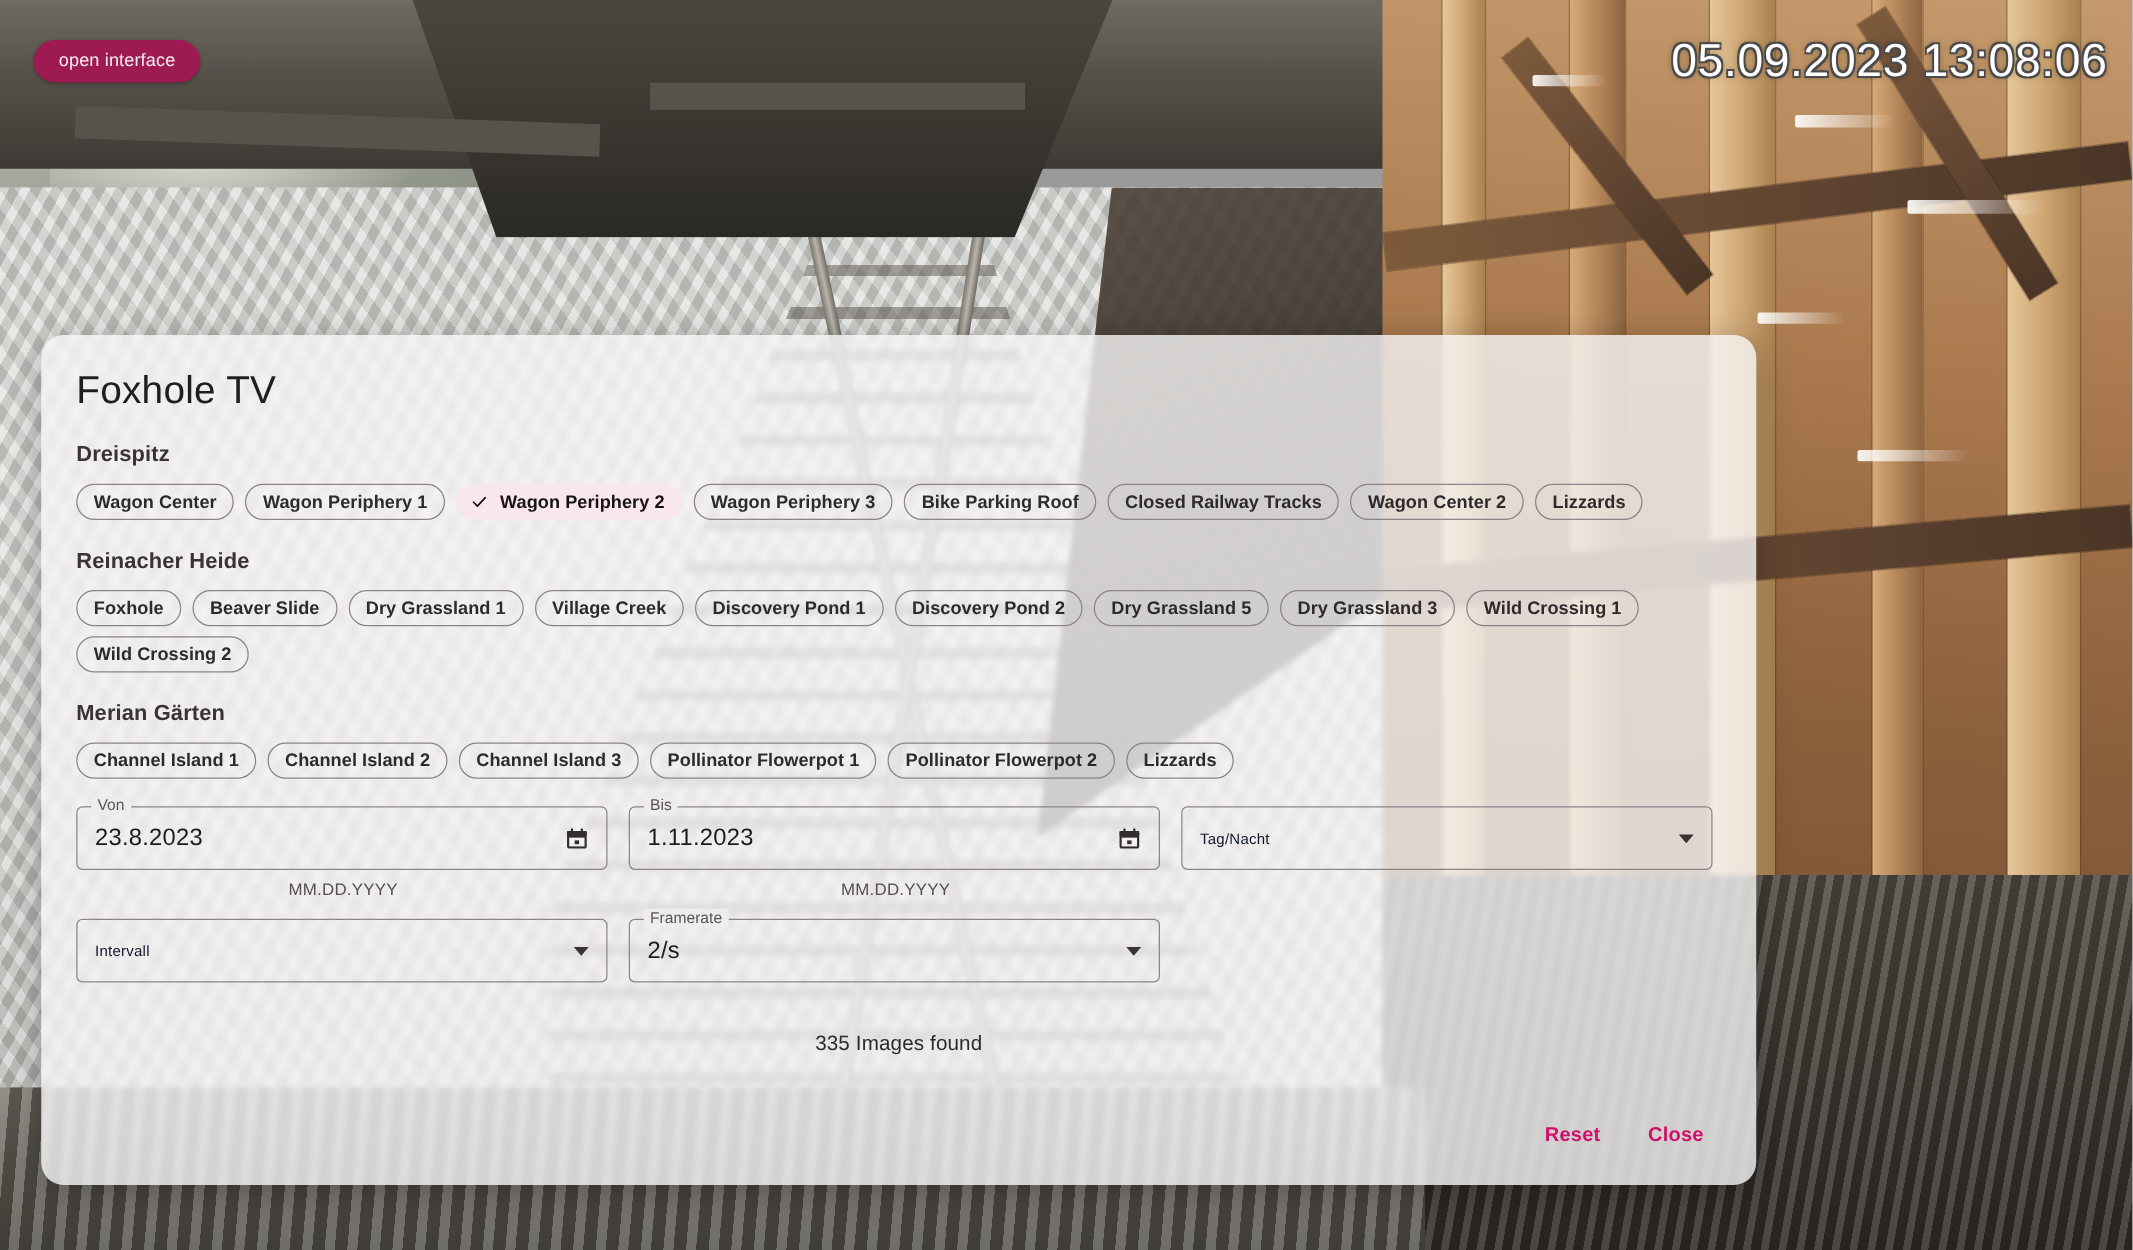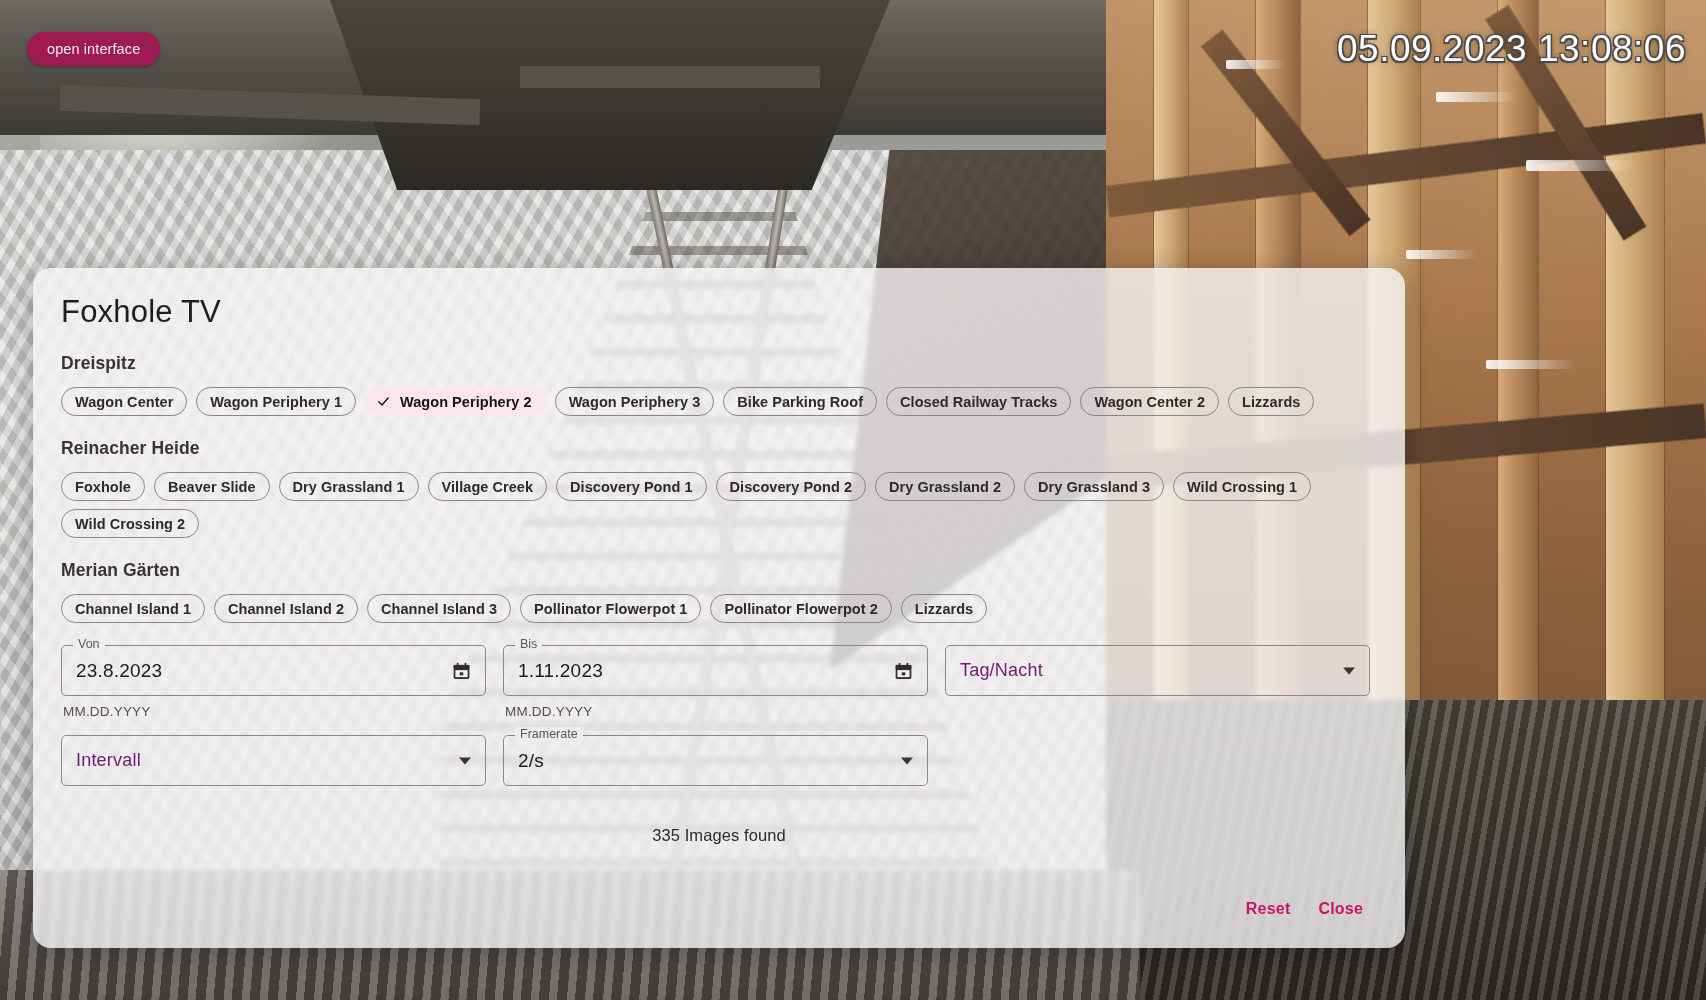--- a/index.html
+++ b/index.html
@@ -253,20 +253,21 @@
     display: flex;
     align-items: flex-start;
     gap: 17px;
   }
   .form-row.first { margin-top: 8px; }
   .form-row.second { margin-top: 16px; }
 
   .field {
     position: relative;
     width: 425px;
+    text-align: center;
   }
 
   .field-box {
     position: relative;
     height: 51px;
     border: 1px solid #8e8389;
     border-radius: 5px;
     display: flex;
     align-items: center;
     padding: 0 14px;
@@ -285,22 +286,22 @@
     line-height: 1.2;
     white-space: nowrap;
   }
 
   .field-value {
     font-size: 19px;
     color: #1d1a1b;
     letter-spacing: .2px;
   }
   .field-placeholder {
-    font-size: 18px;
-    color: #701a75;
+    font-size: 12px;
+    color: #0f172a;
     letter-spacing: .2px;
   }
 
   .field-hint {
     margin-top: 8px;
     margin-left: 2px;
     font-size: 13.5px;
     color: #564c51;
     letter-spacing: .2px;
   }
@@ -333,20 +334,21 @@
     color: #2d2a2b;
     letter-spacing: .1px;
     text-align: center;
   }
 
   .dialog-actions {
     position: absolute;
     right: 28px;
     bottom: 22px;
     display: flex;
+    gap: 10px;
   }
   .text-button {
     border: none;
     background: transparent;
     color: #cf0f6b;
     font-family: "Liberation Sans", sans-serif;
     font-size: 16px;
     font-weight: 700;
     padding: 8px 14px;
     border-radius: 4px;
@@ -444,21 +446,21 @@
           <button class="chip">
             <span>Village Creek</span>
           </button>
           <button class="chip">
             <span>Discovery Pond 1</span>
           </button>
           <button class="chip">
             <span>Discovery Pond 2</span>
           </button>
           <button class="chip">
-            <span>Dry Grassland 2</span>
+            <span>Dry Grassland 5</span>
           </button>
           <button class="chip">
             <span>Dry Grassland 3</span>
           </button>
           <button class="chip">
             <span>Wild Crossing 1</span>
           </button>
           <button class="chip">
             <span>Wild Crossing 2</span>
           </button>

